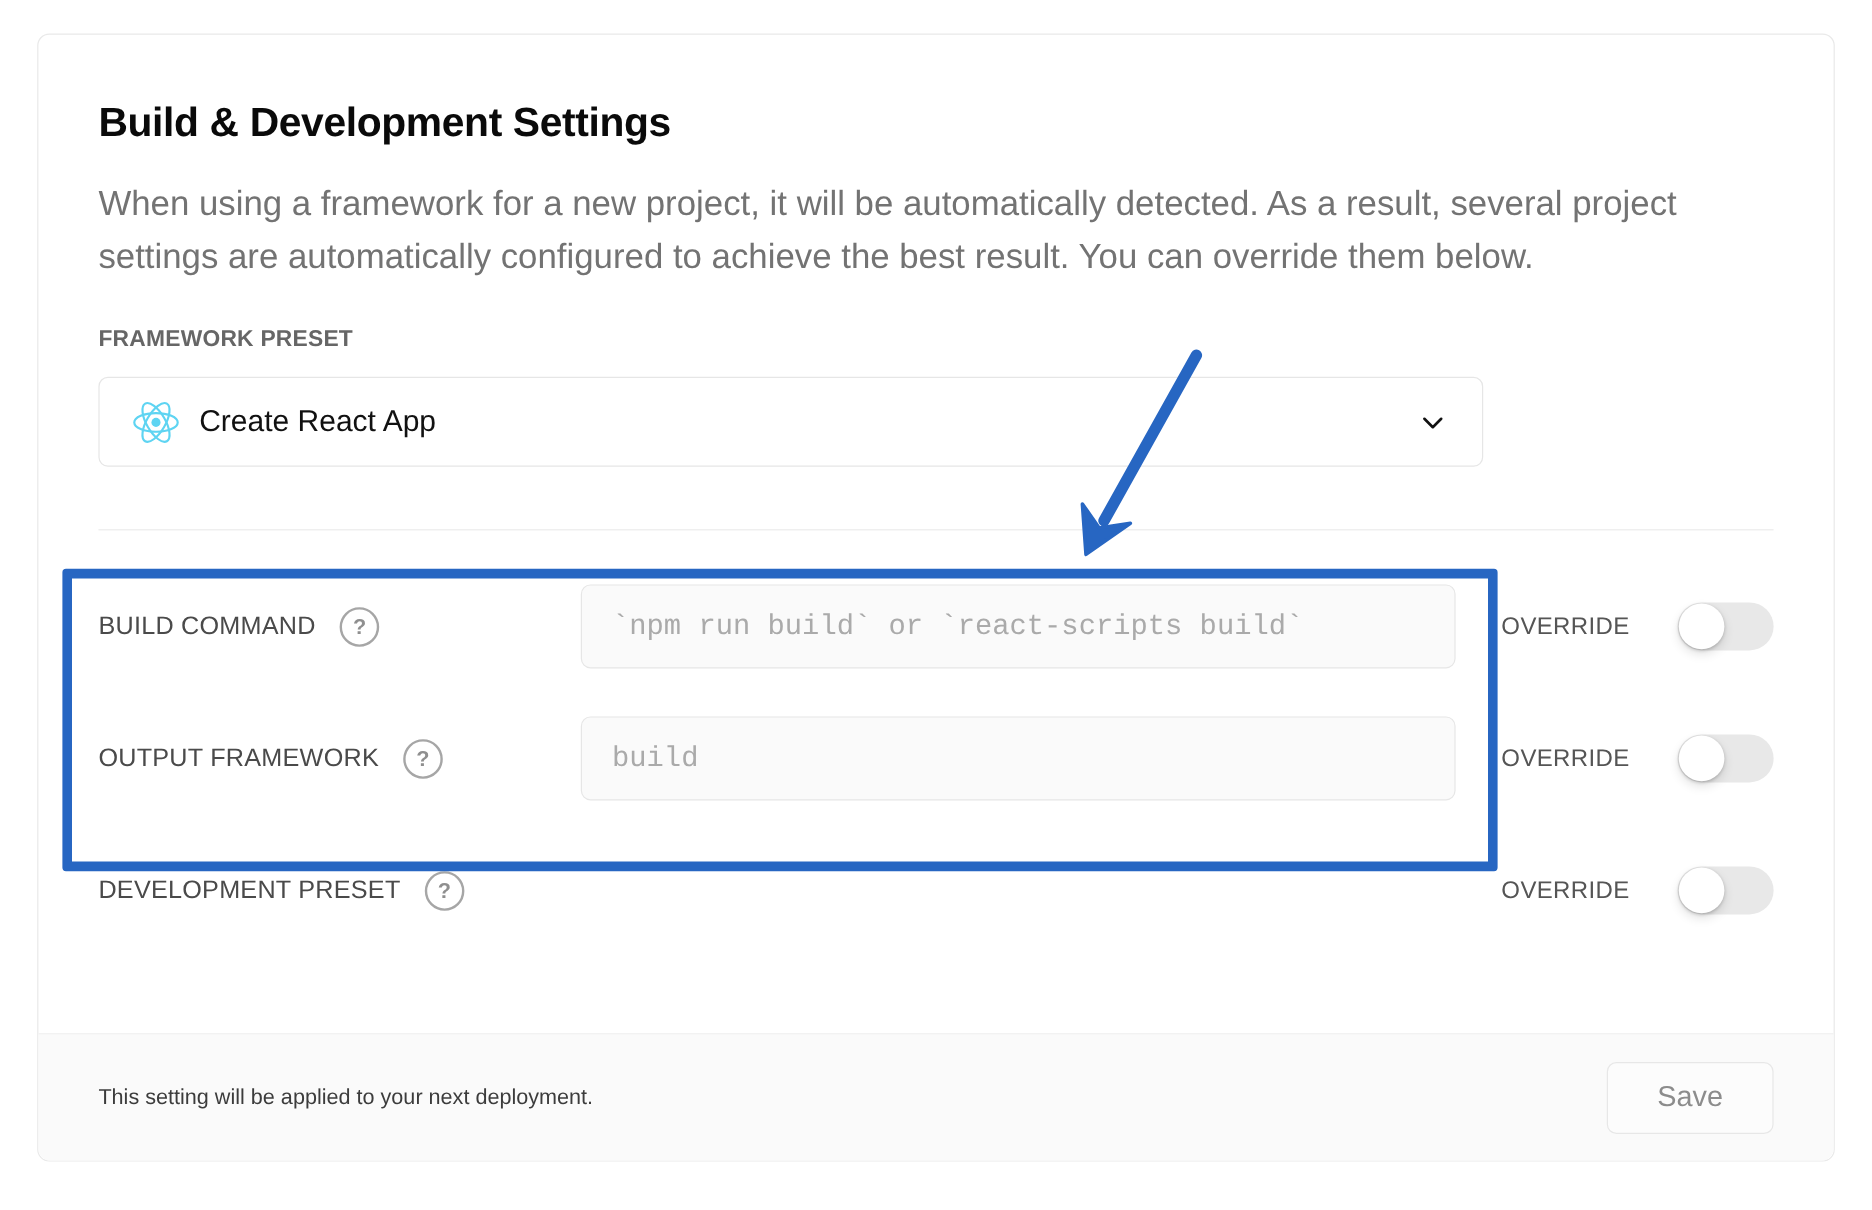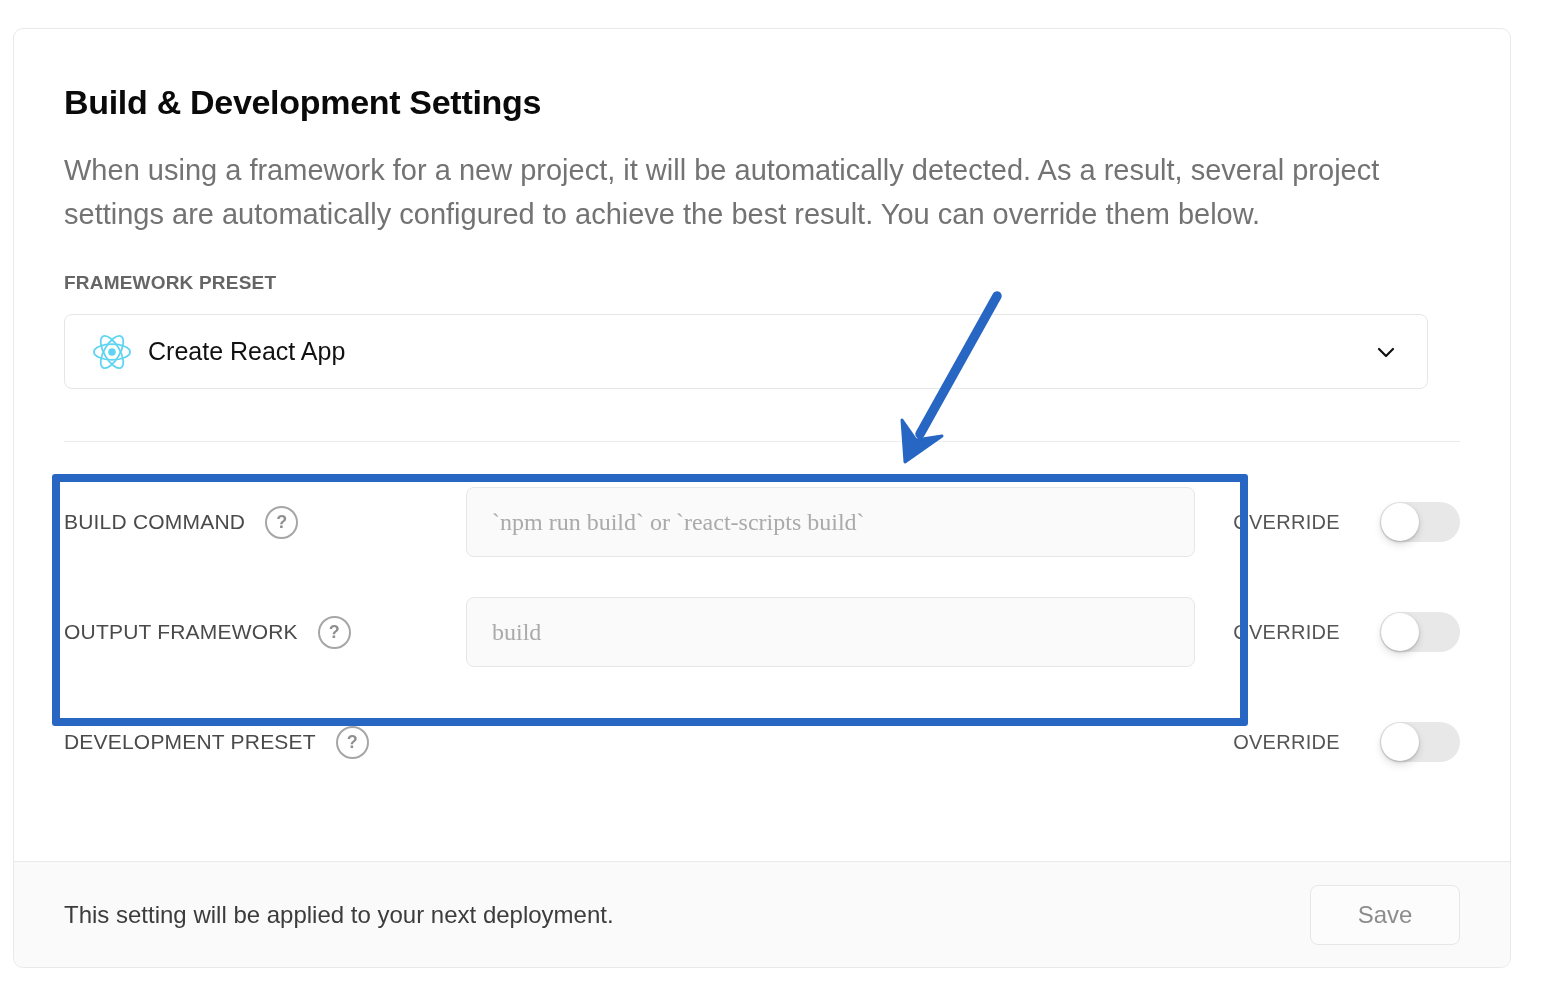--- a/index.html
+++ b/index.html
@@ -5,21 +5,21 @@
   * { box-sizing: border-box; }
   html, body {
     margin: 0; padding: 0;
     width: 1560px; height: 1008px;
     background: #ffffff;
     font-family: "Liberation Sans", sans-serif;
     overflow: hidden;
     position: relative;
   }
   .card {
-    position: absolute; left: 13px; top: 28px;
+    position: absolute; left: 31px; top: 28px;
     width: 1498px; height: 940px;
     background: #fff;
     border: 1px solid #e9e9e9;
     border-radius: 10px;
   }
   .card-content { padding: 0 50px; }
   .title {
     margin: 54px 0 0;
     font-size: 34px; font-weight: 700;
     color: #0a0a0a; letter-spacing: -0.3px;
@@ -30,21 +30,21 @@
     color: #737373; max-width: 1368px;
   }
   .field-label {
     margin-top: 36px;
     font-size: 19px; color: #666;
     letter-spacing: 0.2px;
     font-weight: bold;
   }
   .select {
     margin-top: 20px;
-    height: 75px; width: 1364px;
+    height: 75px; width: 1154px;
     border: 1px solid #e6e6e6; border-radius: 8px;
     background: #fff;
     display: flex; align-items: center;
     padding: 0 26px;
     cursor: pointer;
   }
   .select-text { font-size: 25px; color: #111; margin-left: 15px; }
   .select-chevron { margin-left: auto; display: flex; }
   .divider { margin-top: 52px; height: 1px; background: #ececec; width: 1396px; }
   .row { display: flex; align-items: center; margin-top: 50px; height: 60px; }
@@ -57,21 +57,21 @@
     color: #8f8f8f; font-size: 18px; font-weight: 600;
     display: flex; align-items: center; justify-content: center;
     cursor: pointer;
   }
   .row-input {
     width: 729px; height: 70px; flex: none;
     background: #fafafa;
     border: 1px solid #e6e6e6; border-radius: 8px;
     padding: 0 25px;
     font-size: 24px; color: #333;
-    font-family: Liberation Serif, serif;
+    font-family: Liberation Mono, monospace;
     outline: none;
   }
   .row-input::placeholder { color: #aaa; opacity: 1; }
   .override-group { margin-left: auto; display: flex; align-items: center; gap: 40px; }
   .override-label { font-size: 20px; color: #555; letter-spacing: 0.3px; }
   .toggle {
     width: 80px; height: 40px; flex: none;
     border-radius: 20px; background: #e8e8e8;
     position: relative; cursor: pointer;
   }
@@ -83,24 +83,24 @@
   }
   .footer {
     position: absolute; left: 0; right: 0; bottom: 0;
     height: 106px;
     background: #fafafa;
     border-top: 1px solid #eaeaea;
     border-radius: 0 0 10px 10px;
     display: flex; align-items: center;
     padding: 0 50px;
   }
-  .footer-note { font-size: 24px; color: #3c3c3c; }
+  .footer-note { font-size: 18px; color: #3c3c3c; }
   .save-btn {
     margin-left: auto;
-    width: 150px; height: 60px;
+    width: 139px; height: 60px;
     background: #fcfcfc;
     border: 1px solid #e7e7e7; border-radius: 8px;
     font-size: 24px; color: #8c8c8c;
     font-family: "Liberation Sans", sans-serif;
     display: flex; align-items: center; justify-content: center;
     cursor: pointer;
   }
   .highlight-box {
     position: absolute; left: 52px; top: 474px;
     width: 1196px; height: 252px;

